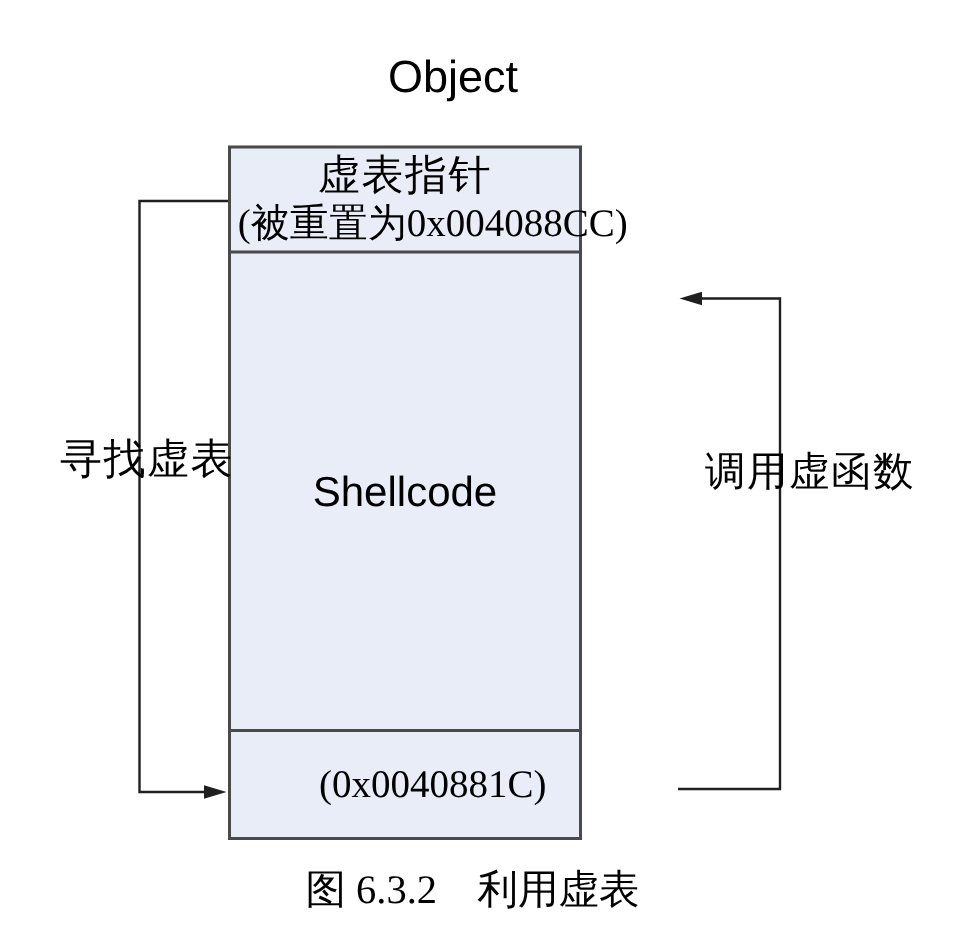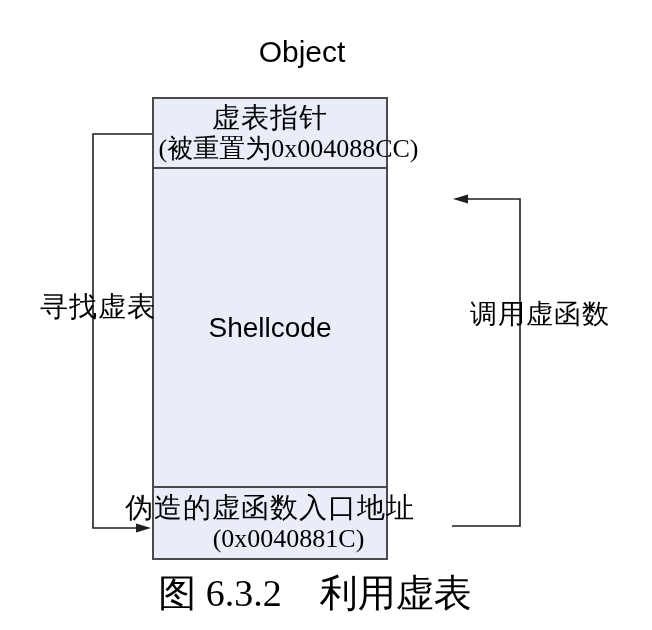--- a/index.html
+++ b/index.html
@@ -53,40 +53,39 @@
 
   .arrow-label{
     position:absolute;z-index:2;
     font-size:28px;line-height:30px;letter-spacing:1px;white-space:pre;
   }
   .label-left{left:40px;top:292px;}
   .label-right{left:470px;top:299px;font-size:27px;}
 
   .figure-caption{
     position:absolute;left:315px;top:576px;transform:translateX(-50%);
-    font-size:38px;line-height:34px;white-space:pre;
+    font-size:27px;line-height:34px;white-space:pre;
   }
 </style>
 </head>
 <body>
 
 <div class="canvas">
 
   <div class="figure-title sans">Object</div>
 
   <div class="object-box">
     <div class="section sec-top">
       <div class="cn-line">虚表指针</div>
       <div class="addr-line">(被重置为0x004088CC)</div>
     </div>
     <div class="section sec-mid">
       <div class="shellcode-label sans">Shellcode</div>
     </div>
     <div class="section sec-bottom">
-      <div class="cn-line">伪造的虚函数入口地址</div>
       <div class="addr-line">(0x0040881C)</div>
     </div>
   </div>
 
   <svg class="connector-layer" viewBox="0 0 652 630">
 
     <g>
       <polyline points="152,134 93,134 93,528 138,528"></polyline>
       <polygon points="151,528 136,523.5 136,532.5"></polygon>
     </g>

